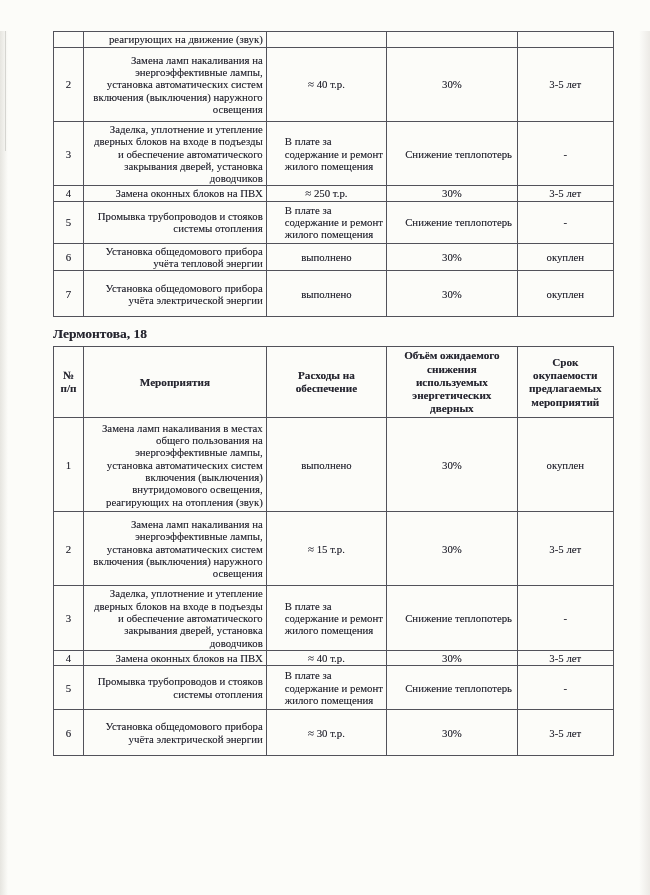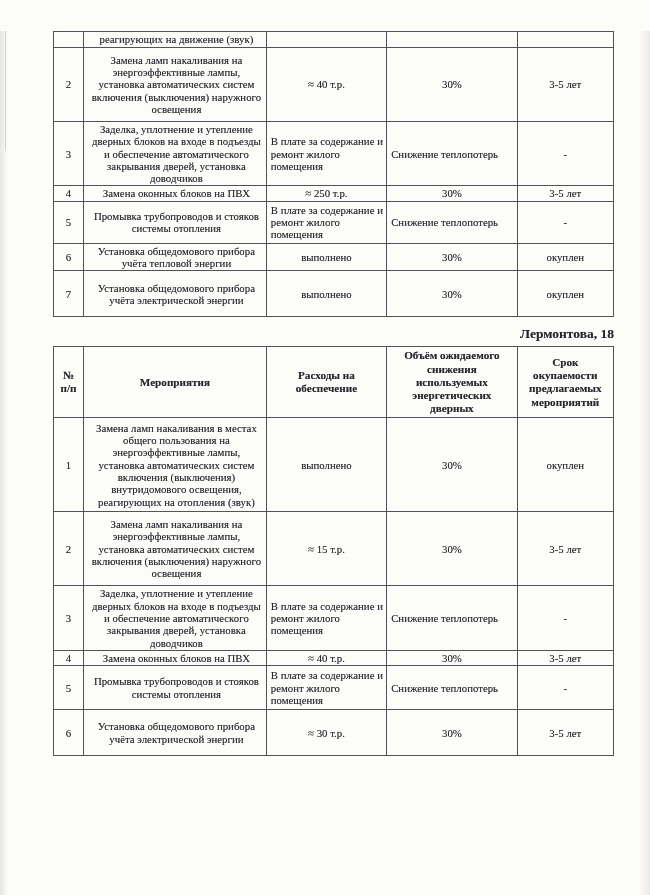--- a/index.html
+++ b/index.html
@@ -32,43 +32,43 @@
   #t2{margin-top:5px;}
   .tbl td,.tbl th{
     border:1px solid #52525a;
     vertical-align:middle;
     text-align:center;
     padding:1px 3px;
     overflow:hidden;
     text-shadow:0 0 0.5px rgba(38,38,60,0.45);
   }
   .tbl th{font-weight:bold;font-size:11.2px;line-height:13.2px;padding:2px 3px;}
-  td.f-measure{text-align:center;padding-left:6px;padding-right:3px;}
-  td.long{text-align:left;padding-left:4px;}
+  td.f-measure{text-align:right;padding-left:6px;padding-right:3px;}
+  td.long{text-align:left;padding-left:18px;}
 
   
   #t1-body tr:nth-child(1){height:16px;}
   #t1-body tr:nth-child(2){height:74px;}
   #t1-body tr:nth-child(3){height:64px;}
   #t1-body tr:nth-child(4){height:15px;}
   #t1-body tr:nth-child(5){height:42px;}
   #t1-body tr:nth-child(6){height:27px;}
   #t1-body tr:nth-child(7){height:46px;}
 
   #t2 thead tr{height:66px;}
   #t2-body tr:nth-child(1){height:94px;}
   #t2-body tr:nth-child(2){height:74px;}
   #t2-body tr:nth-child(3){height:62px;}
   #t2-body tr:nth-child(4){height:15px;}
   #t2-body tr:nth-child(5){height:44px;}
   #t2-body tr:nth-child(6){height:46px;}
 
   .section-title{
     width:561px;margin:9px 0 0 53px;
-    text-align:right;font-weight:bold;font-size:13.5px;line-height:15px;
+    text-align:left;font-weight:bold;font-size:13.5px;line-height:15px;
     text-shadow:0 0 0.5px rgba(38,38,60,0.45);
   }
   .section-year{
     width:561px;margin:1px 0 0 53px;
     text-align:center;font-size:12.5px;line-height:14px;
     text-shadow:0 0 0.5px rgba(38,38,60,0.45);
   }
 </style>
 </head>
 <body>

